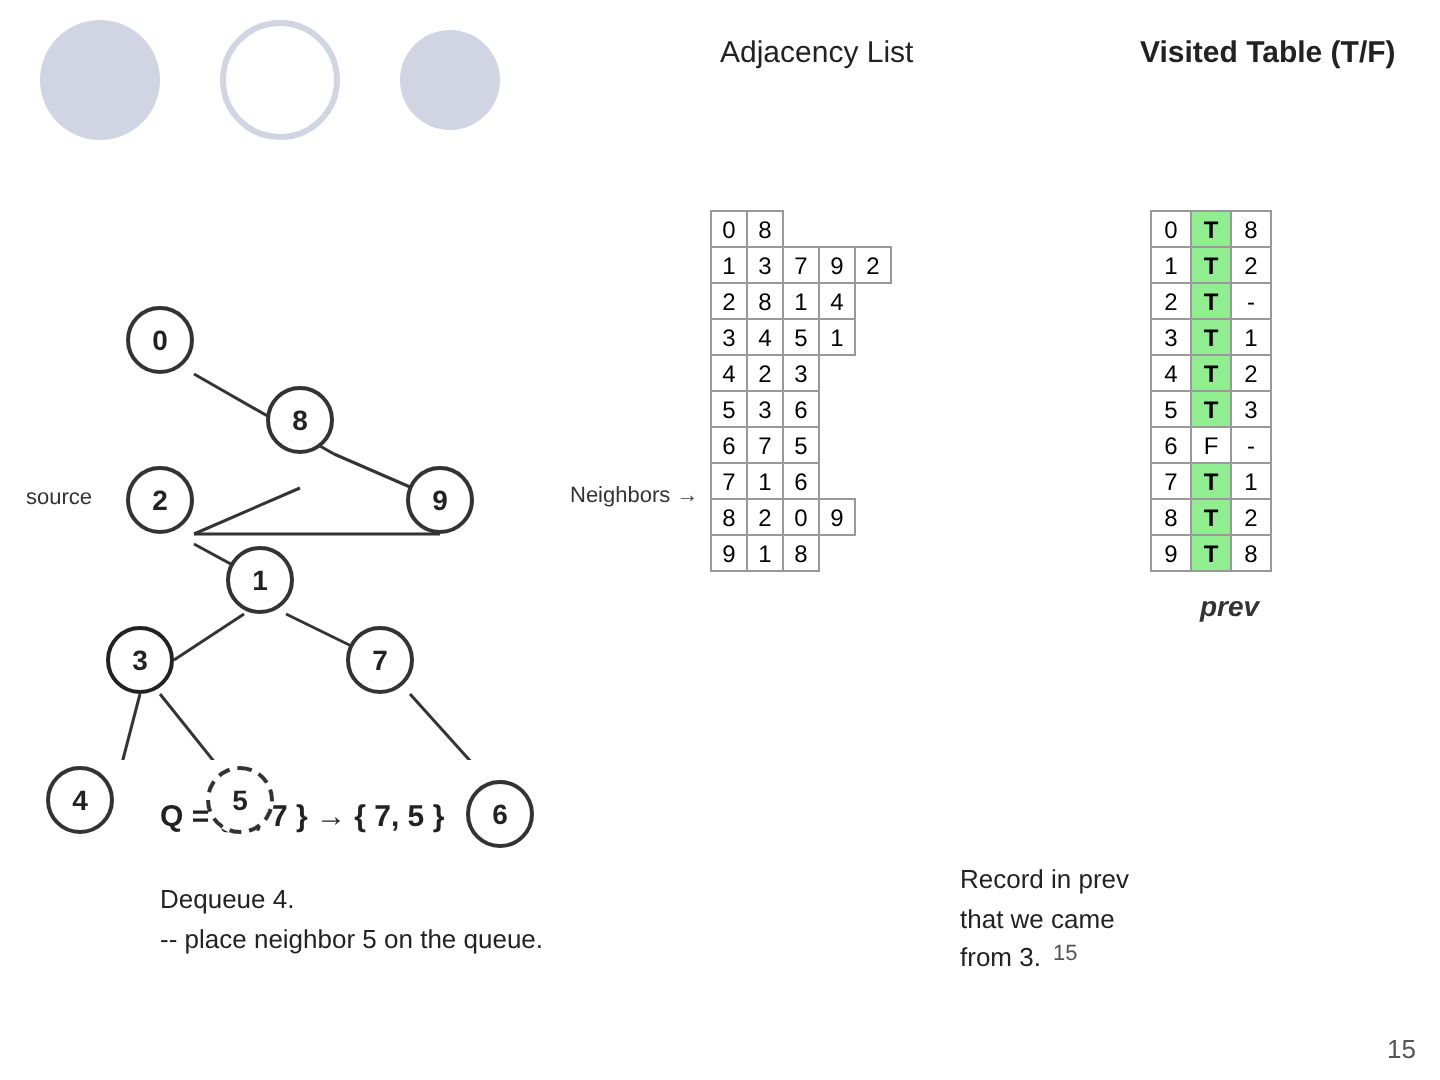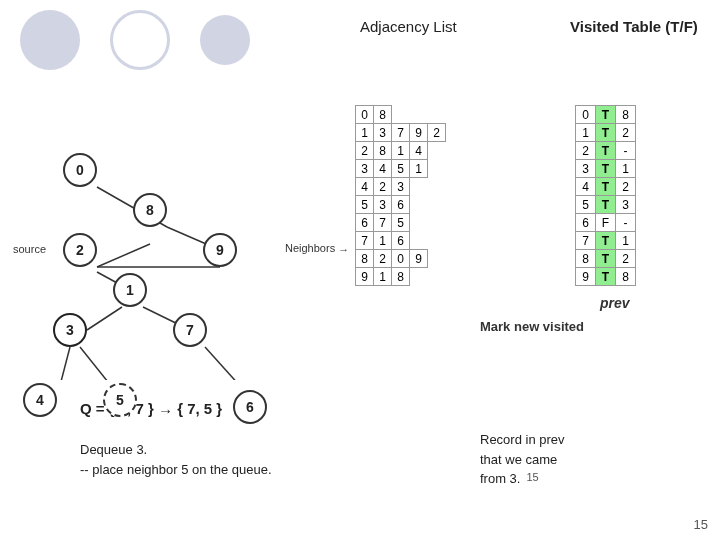--- a/index.html
+++ b/index.html
@@ -394,29 +394,28 @@
         <td class="idx">9</td>
         <td class="tf-true">T</td>
         <td>8</td>
       </tr>
     </tbody>
 </table>
 
 <div class="prev-label">prev</div>
 
 <div class="mark-visited-text">
-  <div>Mark new visited</div>
 </div>
 
 <div class="q-line">
   <span style="font-weight:bold;">Q = </span><span>{ 3, 7 } → { 7, 5 }</span>
 </div>
 
 <div class="dequeue-text">
-  <div>Dequeue 3.</div>
+  <div>Dequeue 4.</div>
   <div>-- place neighbor 5 on the queue.</div>
 </div>
 
 <div class="record-text">
   <div>Record in prev</div>
   <div>that we came</div>
   <div style="display:flex;gap:6px;">
     <span>from 3.</span>
     <span style="font-size:11px;color:#555;">15</span>
   </div>

